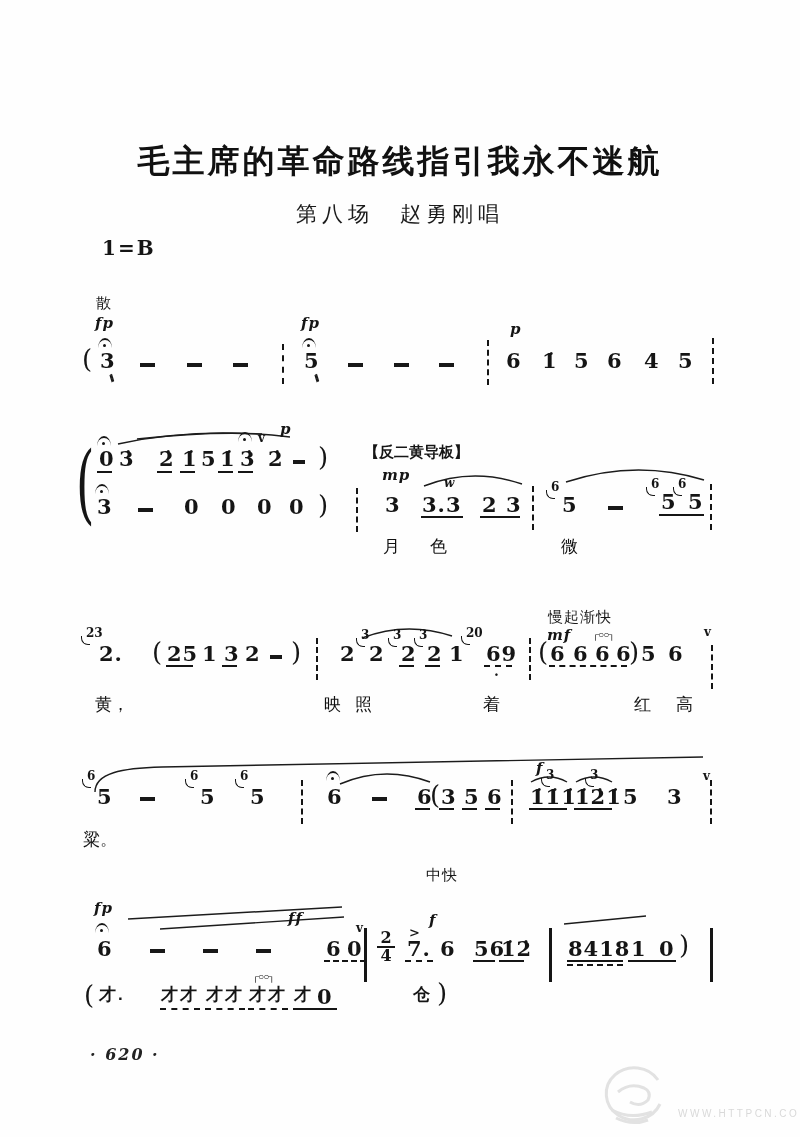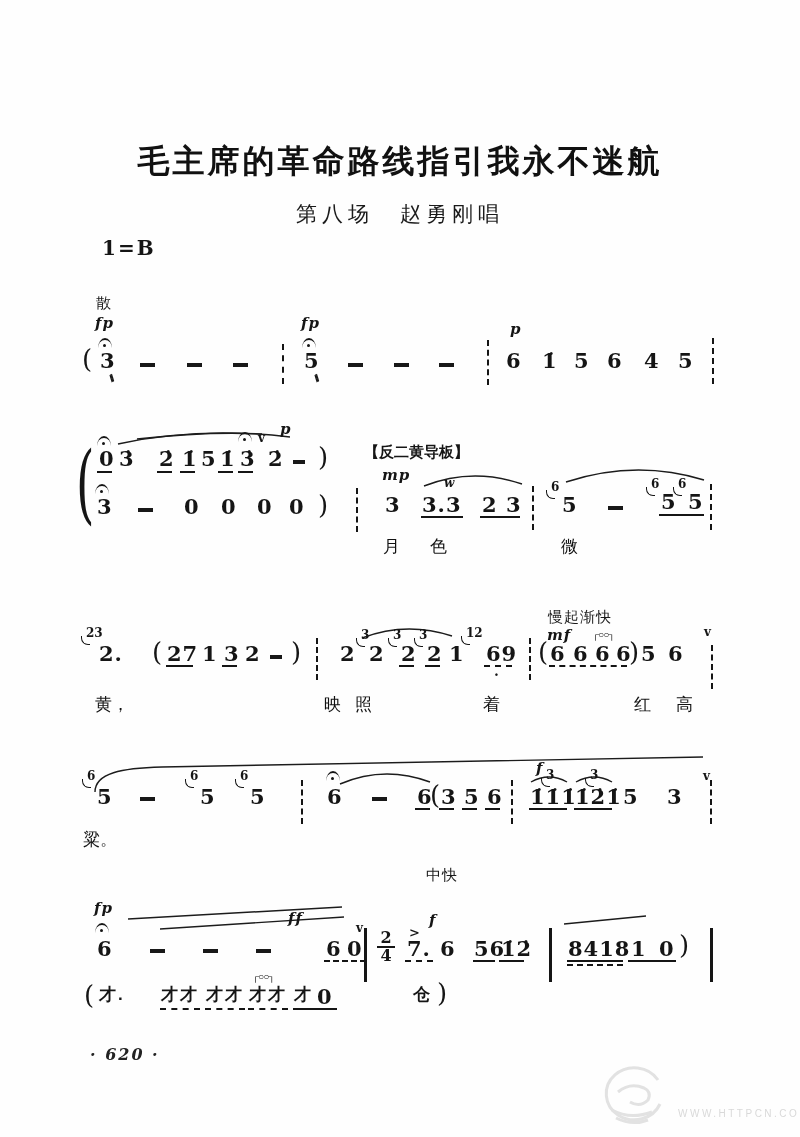--- a/index.html
+++ b/index.html
@@ -147,40 +147,40 @@
       <span class="tk g" style="left: 678px; top: 478px;">6</span>
       <span class="tk n" style="left: 688px; top: 491px;">5</span>
       <span class="tk ul" style="left: 659px; top: 514px; width: 45px;"></span>
       <span class="tk dbar" style="left: 710px; top: 484px; height: 46px;"></span>
       <span class="tk lyr" style="left: 383px; top: 538px;">月</span>
       <span class="tk lyr" style="left: 430px; top: 538px;">色</span>
       <span class="tk lyr" style="left: 561px; top: 538px;">微</span>
       <span class="tk g" style="left: 86px; top: 627px; text-align: center;">23</span>
       <span class="tk n" style="left: 99px; top: 643px;">2.</span>
       <span class="tk par" style="left: 152px; top: 639px;">(</span>
-      <span class="tk n" style="left: 167px; top: 643px;">27</span>
+      <span class="tk n" style="left: 167px; top: 643px;">25</span>
       <span class="tk ul" style="left: 166px; top: 665px; width: 27px;"></span>
       <span class="tk n" style="left: 202px; top: 643px;">1</span>
       <span class="tk n" style="left: 224px; top: 643px;">3</span>
       <span class="tk ul" style="left: 222px; top: 665px; width: 15px;"></span>
       <span class="tk n" style="left: 245px; top: 643px;">2</span>
       <span class="tk dash" style="left: 270px; top: 655px; width: 12px;"></span>
       <span class="tk par" style="left: 291px; top: 639px;">)</span>
       <span class="tk dbar" style="left: 316px; top: 638px; height: 42px;"></span>
       <span class="tk n" style="left: 340px; top: 643px;">2</span>
       <span class="tk g" style="left: 361px; top: 629px;">3</span>
       <span class="tk n" style="left: 369px; top: 643px;">2</span>
       <span class="tk g" style="left: 393px; top: 629px;">3</span>
       <span class="tk n" style="left: 401px; top: 643px;">2</span>
       <span class="tk ul" style="left: 399px; top: 665px; width: 15px;"></span>
       <span class="tk g" style="left: 419px; top: 629px;">3</span>
       <span class="tk n" style="left: 427px; top: 643px;">2</span>
       <span class="tk ul" style="left: 425px; top: 665px; width: 15px;"></span>
       <span class="tk n" style="left: 449px; top: 643px;">1</span>
-      <span class="tk g" style="left: 466px; top: 627px;">12</span>
+      <span class="tk g" style="left: 466px; top: 627px;">20</span>
       <span class="tk n" style="left: 486px; top: 643px;">69</span>
       <span class="tk uld" style="left: 484px; top: 665px; width: 28px;"></span>
       <span class="tk dotb" style="left: 494px; top: 668px;">·</span>
       <span class="tk dbar" style="left: 529px; top: 638px; height: 42px;"></span>
       <span class="tk tempo" style="left: 548px; top: 609px;">慢起渐快</span>
       <span class="tk dyn" style="left: 547px; top: 628px;">mf</span>
       <span class="tk ban" style="left: 592px; top: 630px;">┌○○┐</span>
       <span class="tk par" style="left: 538px; top: 639px;">(</span>
       <span class="tk n" style="left: 550px; top: 643px;">6</span>
       <span class="tk n" style="left: 573px; top: 643px;">6</span>

